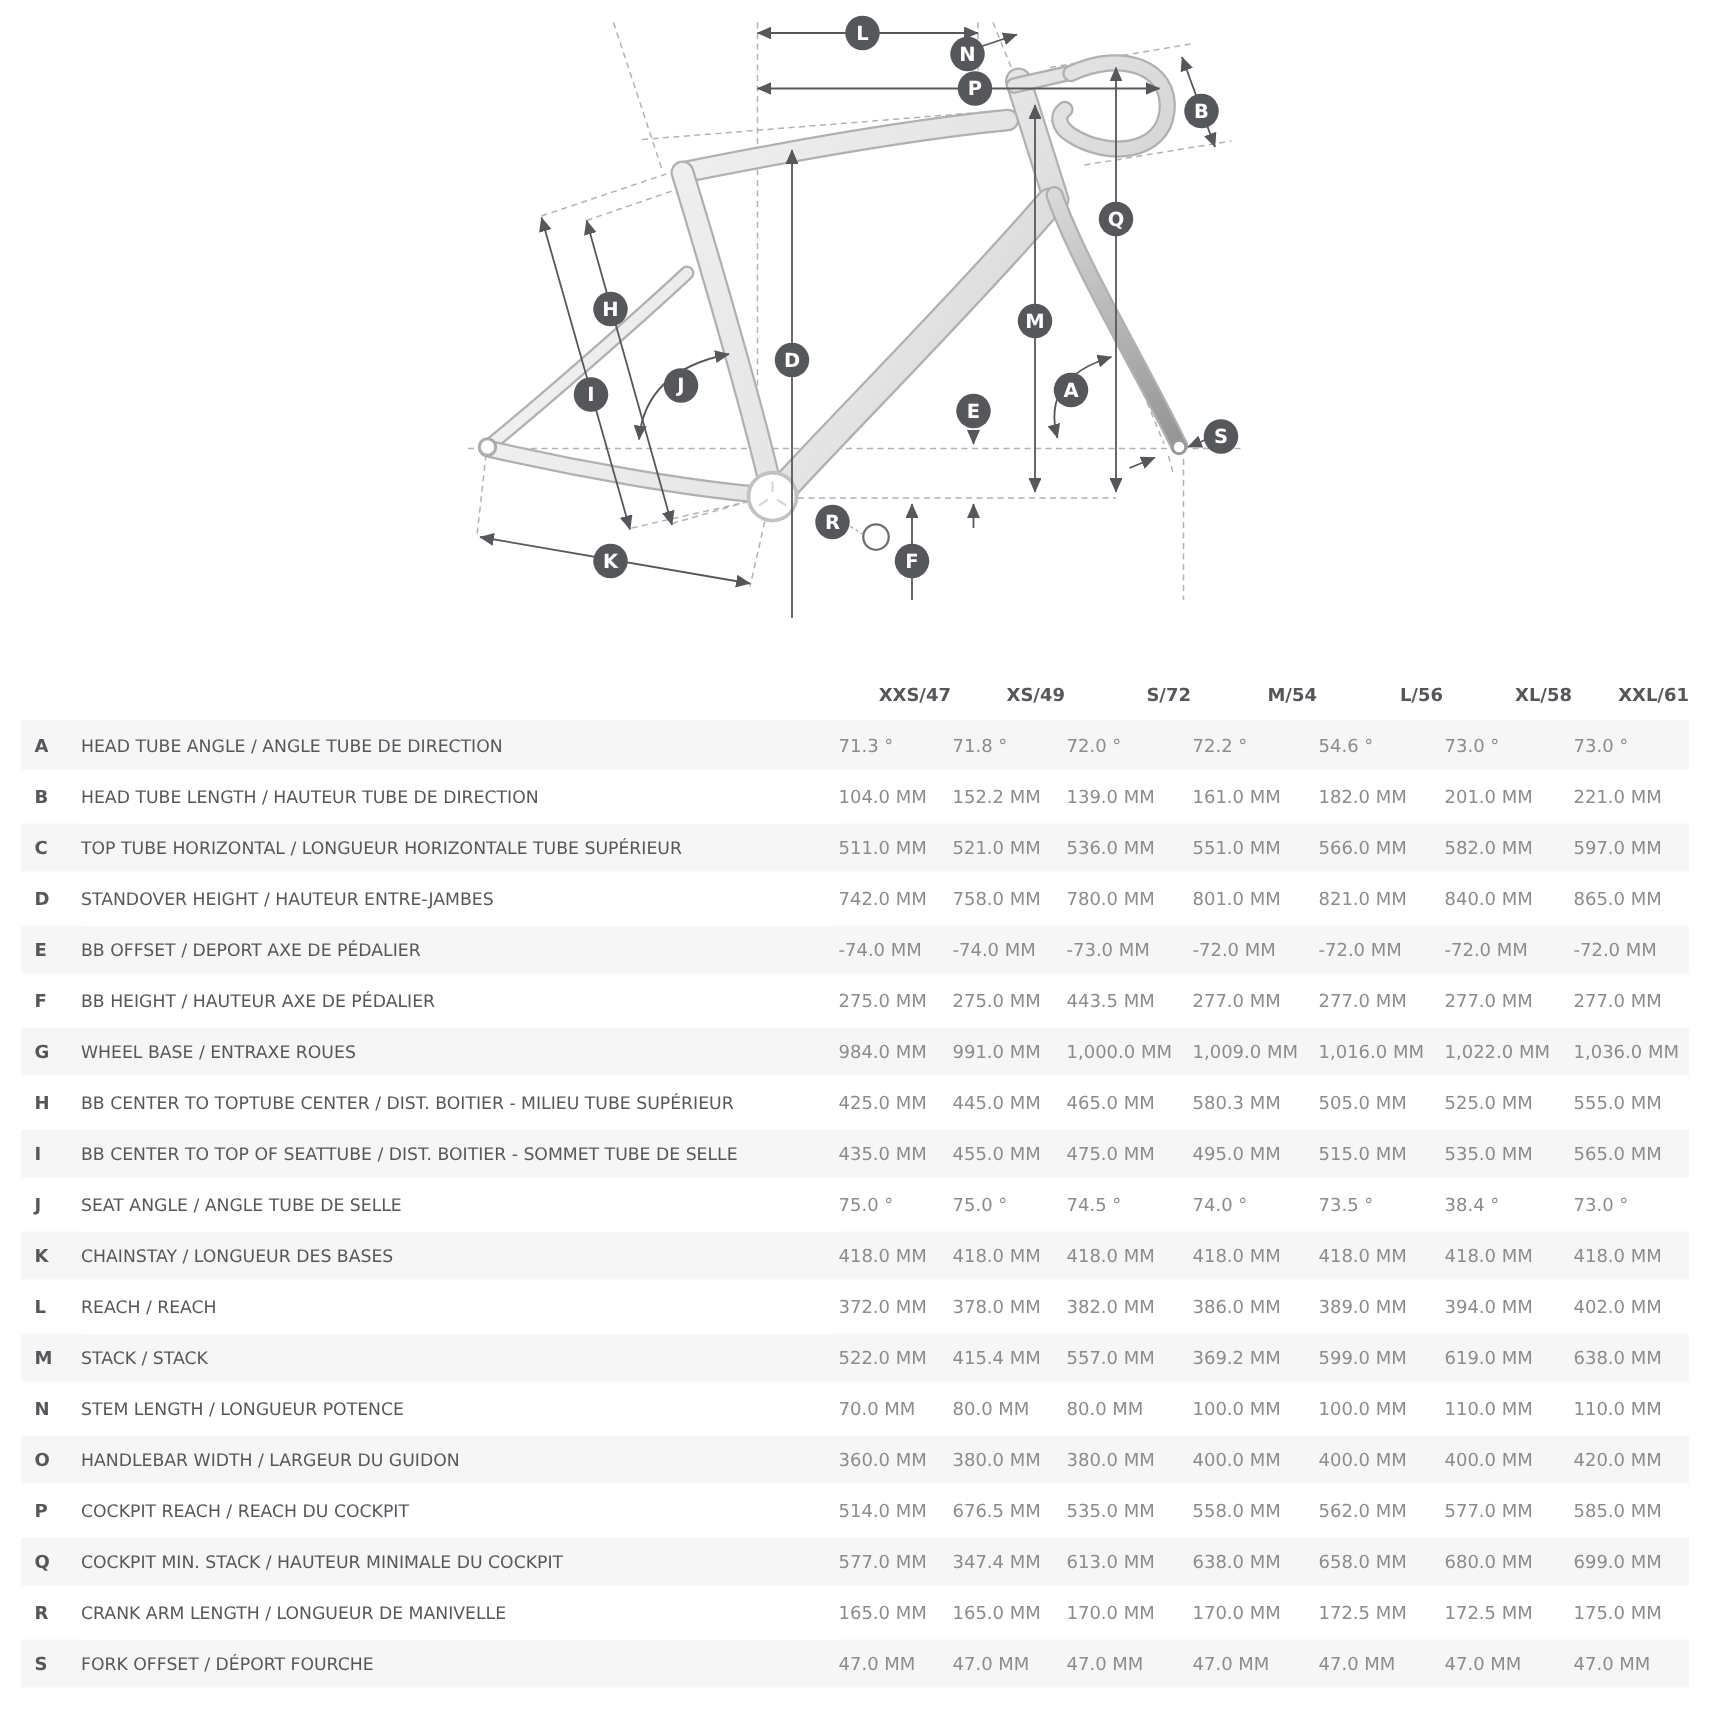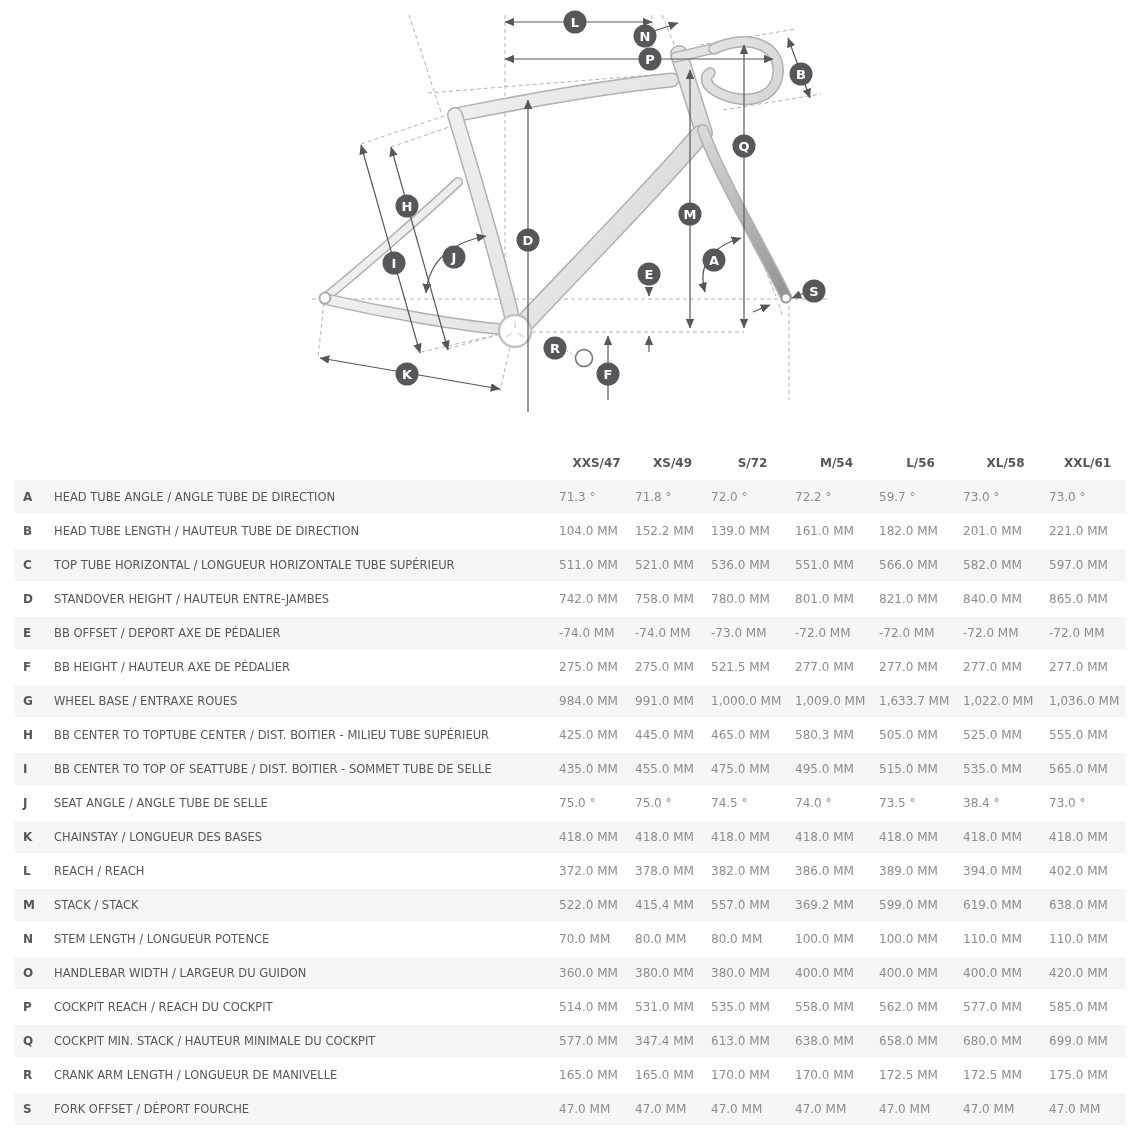--- a/index.html
+++ b/index.html
@@ -5,21 +5,21 @@
   html,body { margin:0; padding:0; background:#ffffff; }
   body {
     width:1140px; height:1140px; overflow:hidden;
     font-family:"DejaVu Sans","Liberation Sans",sans-serif;
   }
   .diagram { width:1140px; height:448px; position:relative; }
   .diagram svg { display:block; }
   .geo-wrap { padding:0 14px; }
   table.geo { width:1112px; border-collapse:collapse; table-layout:fixed; }
   table.geo thead th {
-    height:30px; text-align:center; vertical-align:middle;
+    height:30px; text-align:right; vertical-align:middle;
     font-size:12px; font-weight:bold; color:#55575a; padding:0 0 2px 1px;
   }
   table.geo tbody tr { height:34px; }
   table.geo tbody tr.odd { background:#f6f6f6; }
   table.geo tbody td { border-bottom:2px solid #ffffff; vertical-align:middle; padding:0; }
   table.geo td.letter { padding-left:9px; font-weight:bold; font-size:12px; color:#55575a; }
   table.geo td.label  { font-weight:normal; font-size:11.5px; color:#55575a; white-space:nowrap; overflow:hidden; }
   table.geo td.val    { font-size:12px; color:#8c8c8c; padding-left:1px; white-space:nowrap; }
   .guide { stroke:#b3b3b3; stroke-width:1; fill:none; stroke-dasharray:4 3; }
   .dim   { stroke:#55575a; stroke-width:1.2; fill:none; }
@@ -209,21 +209,21 @@
         </tr>
     </thead>
     <tbody id="geo-body">
         <tr class="odd">
           <td class="letter">A</td>
           <td class="label">HEAD TUBE ANGLE / ANGLE TUBE DE DIRECTION</td>
           <td class="val">71.3 °</td>
           <td class="val">71.8 °</td>
           <td class="val">72.0 °</td>
           <td class="val">72.2 °</td>
-          <td class="val">59.7 °</td>
+          <td class="val">54.6 °</td>
           <td class="val">73.0 °</td>
           <td class="val">73.0 °</td>
         </tr>
         <tr>
           <td class="letter">B</td>
           <td class="label">HEAD TUBE LENGTH / HAUTEUR TUBE DE DIRECTION</td>
           <td class="val">104.0 MM</td>
           <td class="val">152.2 MM</td>
           <td class="val">139.0 MM</td>
           <td class="val">161.0 MM</td>
@@ -262,34 +262,34 @@
           <td class="val">-72.0 MM</td>
           <td class="val">-72.0 MM</td>
           <td class="val">-72.0 MM</td>
           <td class="val">-72.0 MM</td>
         </tr>
         <tr>
           <td class="letter">F</td>
           <td class="label">BB HEIGHT / HAUTEUR AXE DE PÉDALIER</td>
           <td class="val">275.0 MM</td>
           <td class="val">275.0 MM</td>
-          <td class="val">521.5 MM</td>
+          <td class="val">443.5 MM</td>
           <td class="val">277.0 MM</td>
           <td class="val">277.0 MM</td>
           <td class="val">277.0 MM</td>
           <td class="val">277.0 MM</td>
         </tr>
         <tr class="odd">
           <td class="letter">G</td>
           <td class="label">WHEEL BASE / ENTRAXE ROUES</td>
           <td class="val">984.0 MM</td>
           <td class="val">991.0 MM</td>
           <td class="val">1,000.0 MM</td>
           <td class="val">1,009.0 MM</td>
-          <td class="val">1,633.7 MM</td>
+          <td class="val">1,016.0 MM</td>
           <td class="val">1,022.0 MM</td>
           <td class="val">1,036.0 MM</td>
         </tr>
         <tr>
           <td class="letter">H</td>
           <td class="label">BB CENTER TO TOPTUBE CENTER / DIST. BOITIER - MILIEU TUBE SUPÉRIEUR</td>
           <td class="val">425.0 MM</td>
           <td class="val">445.0 MM</td>
           <td class="val">465.0 MM</td>
           <td class="val">580.3 MM</td>
@@ -371,21 +371,21 @@
           <td class="val">380.0 MM</td>
           <td class="val">400.0 MM</td>
           <td class="val">400.0 MM</td>
           <td class="val">400.0 MM</td>
           <td class="val">420.0 MM</td>
         </tr>
         <tr>
           <td class="letter">P</td>
           <td class="label">COCKPIT REACH / REACH DU COCKPIT</td>
           <td class="val">514.0 MM</td>
-          <td class="val">531.0 MM</td>
+          <td class="val">676.5 MM</td>
           <td class="val">535.0 MM</td>
           <td class="val">558.0 MM</td>
           <td class="val">562.0 MM</td>
           <td class="val">577.0 MM</td>
           <td class="val">585.0 MM</td>
         </tr>
         <tr class="odd">
           <td class="letter">Q</td>
           <td class="label">COCKPIT MIN. STACK / HAUTEUR MINIMALE DU COCKPIT</td>
           <td class="val">577.0 MM</td>

